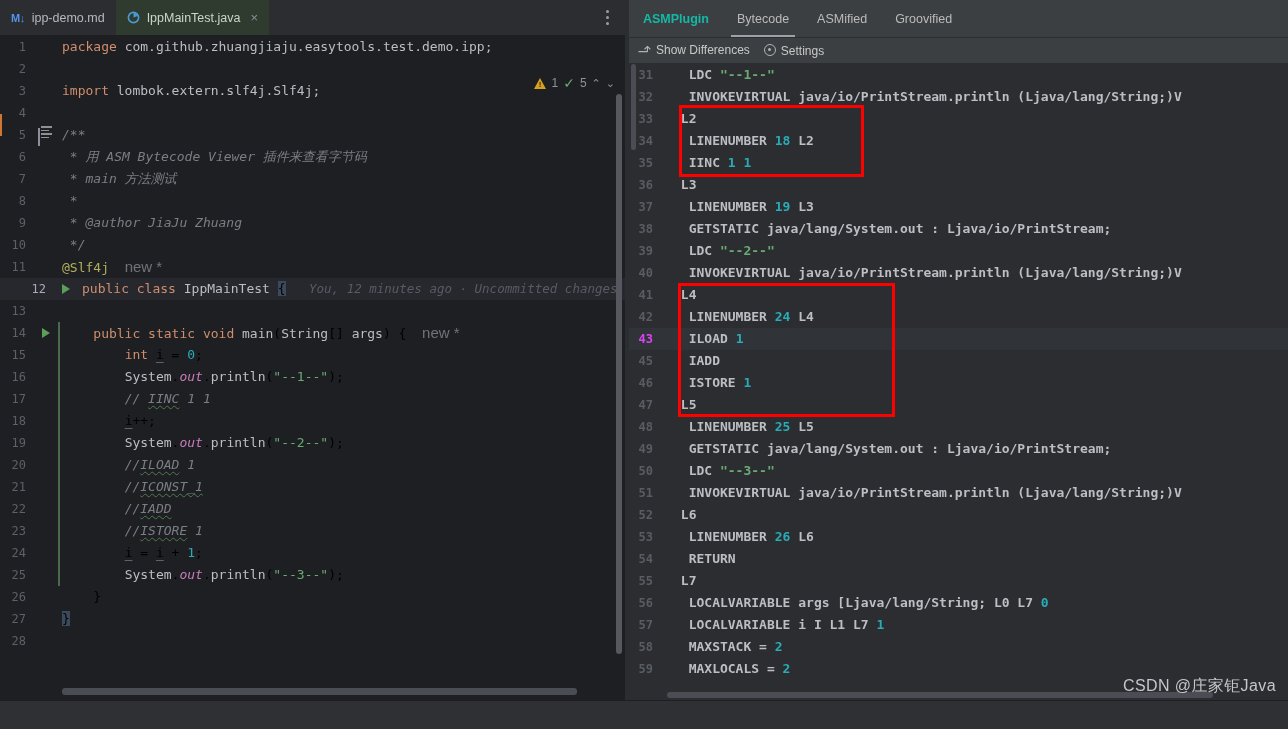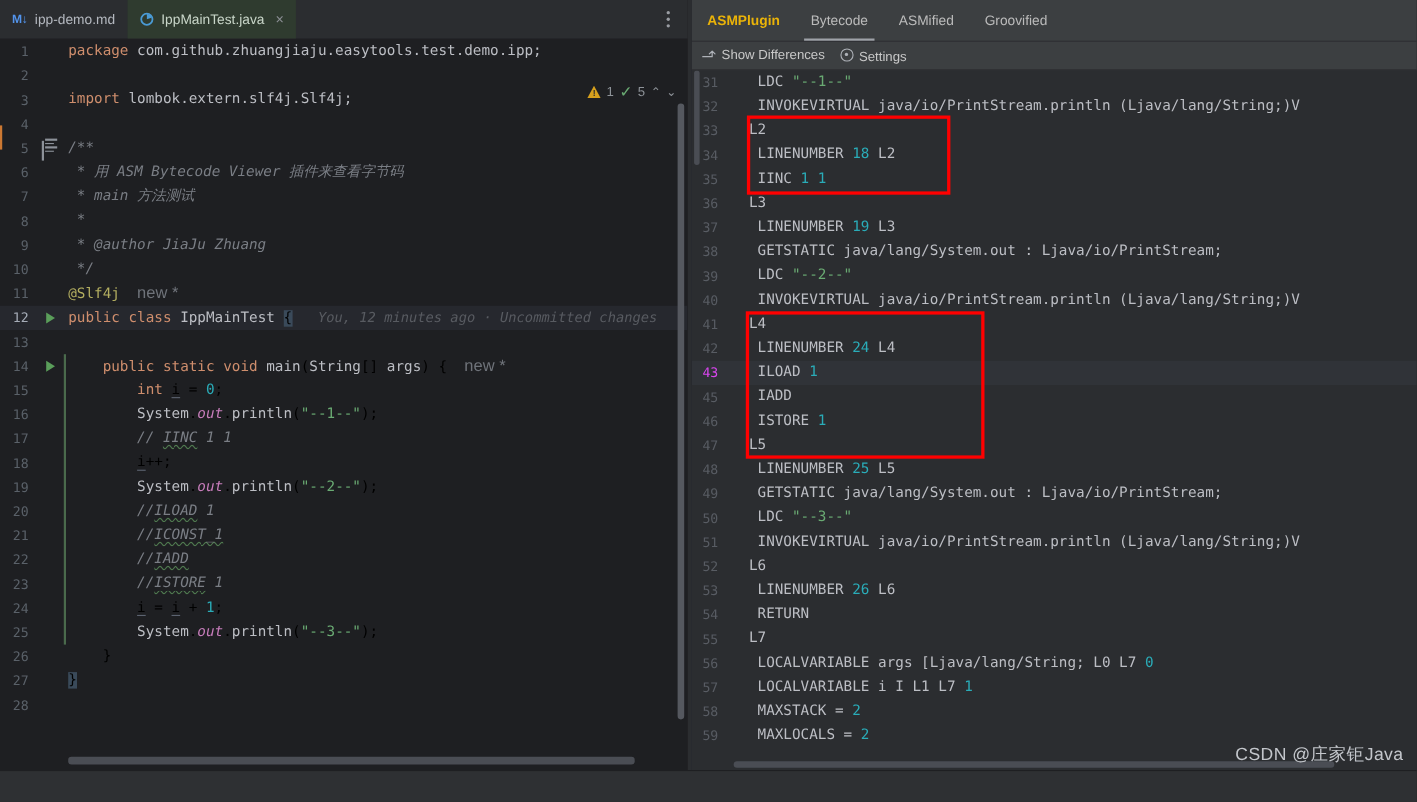--- a/index.html
+++ b/index.html
@@ -43,21 +43,21 @@
   .editor {
     position: relative; font-family: "DejaVu Sans Mono", monospace;
     font-size: 13px; line-height: 22px;
   }
   .row { display: flex; height: 22px; align-items: center; position: relative; white-space: pre; }
   .row.cur { background: #26282e; }
   .gutter {
     width: 32px; flex: 0 0 32px; text-align: right; padding-right: 6px;
     color: #5a6169; font-size: 12px; font-family: "DejaVu Sans Mono", monospace;
   }
-  .gutter.cur { color: #a6adb8; }
+  .gutter.cur { color: #a6adb8; margin-left: 20px; }
   .gmark { width: 26px; flex: 0 0 26px; display: flex; align-items: center; justify-content: center; }
   .code { padding-left: 4px; }
 
   
   .play {
     width: 0; height: 0; border-left: 8px solid #5a9e5a;
     border-top: 5px solid transparent; border-bottom: 5px solid transparent;
     margin-left: 2px;
   }
   
@@ -104,37 +104,37 @@
 
   
   .asm-tabs {
     height: 38px; flex: 0 0 38px; display: flex; align-items: stretch;
     background: #3c3f41; border-bottom: 1px solid #2b2d30;
   }
   .asm-tab {
     display: flex; align-items: center; padding: 0 14px; font-size: 12.5px;
     color: #bbbbbb; position: relative;
   }
-  .asm-tab.bold { font-weight: bold; color: #eab308; }
+  .asm-tab.bold { font-weight: bold; color: #14b8a6; }
   .asm-tab.sel::after {
     content: ""; position: absolute; left: 8px; right: 8px; bottom: 0; height: 2px; background: #9ea2a8;
   }
   .asm-toolbar {
     height: 26px; flex: 0 0 26px; display: flex; align-items: center; gap: 14px;
     padding-left: 8px; background: #3c3f41; font-size: 12px; color: #c8c8c8;
     border-bottom: 1px solid #2b2d30;
   }
   .tb-item { display: flex; align-items: flex-start; gap: 5px; }
   .arrow-ico { color: #aeb2b8; font-size: 12px; }
   .gear { width: 12px; height: 12px; border: 1.6px solid #aeb2b8; border-radius: 50%; position: relative; }
   .gear::after { content: ""; position: absolute; left: 3px; top: 3px; width: 3.6px; height: 3.6px; background: #aeb2b8; border-radius: 50%; }
 
   .asm-body { position: relative; flex: 1 1 auto; overflow: hidden; background: #2b2d30; }
   .asm-code { font-family: "DejaVu Sans Mono", monospace; font-size: 13px; line-height: 22px; }
-  .arow { display: flex; height: 22px; align-items: flex-start; white-space: pre; }
+  .arow { display: flex; height: 22px; align-items: flex-start; white-space: pre; font-weight: bold; }
   .arow.cur { background: #303338; }
   .agut { width: 32px; flex: 0 0 32px; text-align: right; padding-right: 8px; color: #585c63; font-size: 12px; }
   .agut.cur { color: #d946ef; }
   .acode { padding-left: 12px; color: #bcbec4; }
   .avscroll { position: absolute; left: 2px; top: 0px; width: 5px; height: 86px; background: #4a4d54; border-radius: 3px; }
   .ahscroll { position: absolute; left: 38px; bottom: 2px; height: 6px; width: 546px; background: #4a4d54; border-radius: 3px; }
 
   
   .redbox { position: absolute; border: 3px solid #ff0000; pointer-events: none; }
 

